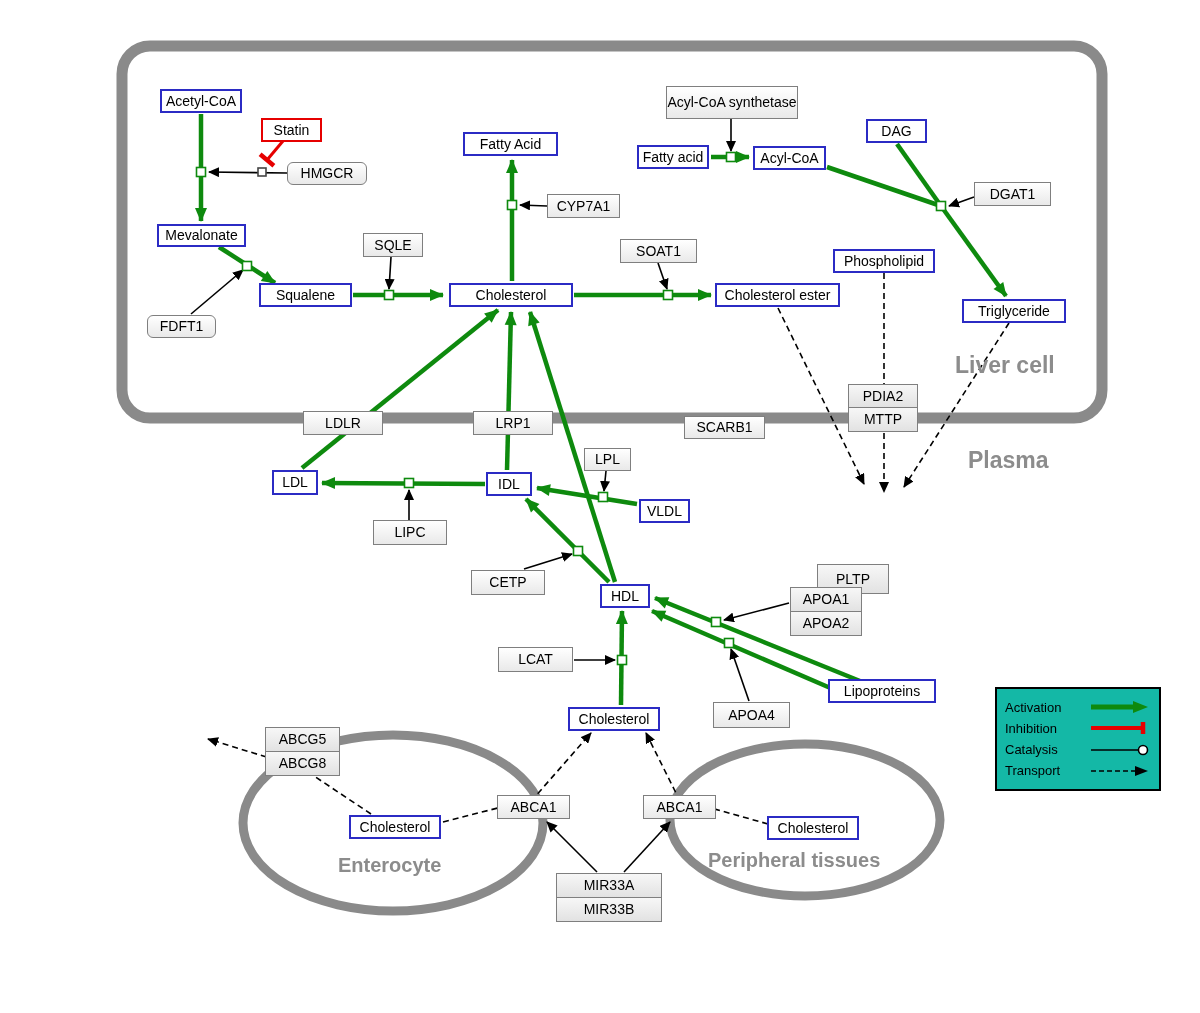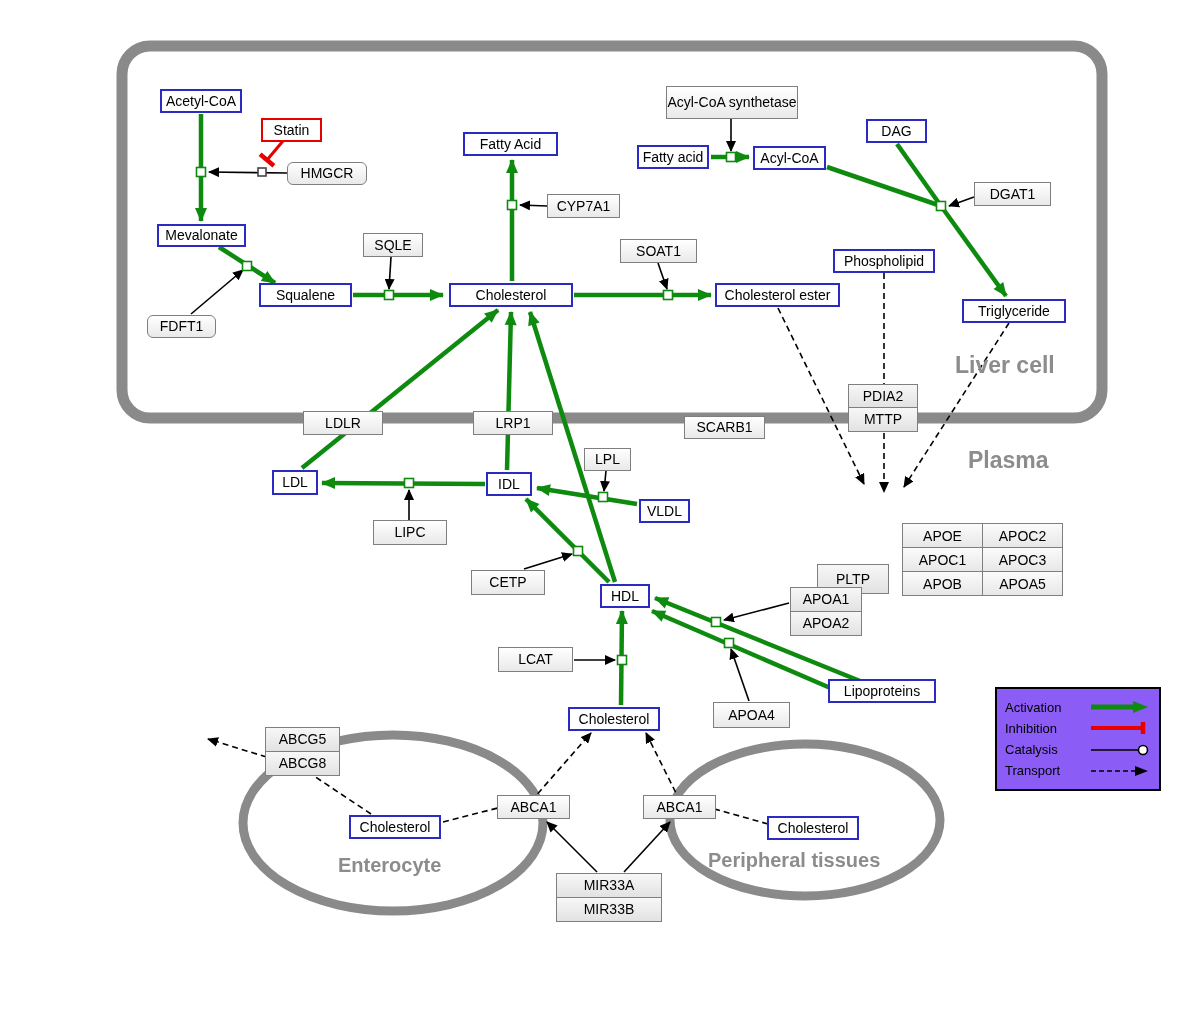--- a/index.html
+++ b/index.html
@@ -23,21 +23,21 @@
   .apo-table{
     position:absolute;z-index:2;display:grid;grid-template-columns:80px 80px;
   }
   .apo-table .cell{
     height:25px;box-sizing:border-box;border:1px solid #7f7f7f;margin-top:-1px;margin-left:-1px;
     display:flex;align-items:center;justify-content:center;font-size:14px;
     background:linear-gradient(180deg,#fbfbfb,#e7e7e7);cursor:pointer;
   }
   #legend{
     position:absolute;z-index:3;left:995px;top:687px;width:166px;height:104px;
-    border:2.5px solid #000;background:#8b5cf6;box-sizing:border-box;padding:8px 8px;
+    border:2.5px solid #000;background:#14b8a6;box-sizing:border-box;padding:8px 8px;
     display:flex;flex-direction:column;justify-content:space-between;
   }
   .legend-row{display:flex;align-items:center;justify-content:space-between;height:20px;}
   .legend-row .lab{font-size:13px;color:#000;}
 </style>
 </head>
 <body>
 
 <div id="canvas">
 
@@ -167,28 +167,20 @@
   <div class="node gene" style="left:471px;top:570px;width:74px;height:25px;">CETP</div>
   <div class="node met" style="left:600px;top:584px;width:50px;height:24px;">HDL</div>
   <div class="node gene" style="left:498px;top:647px;width:75px;height:25px;">LCAT</div>
   <div class="node stackcell" style="left:790px;top:564px;width:72px;height:30px;margin-left:27px;">PLTP</div>
   <div class="node stackcell" style="left:790px;top:587px;width:72px;height:25px;">APOA1</div>
   <div class="node stackcell" style="left:790px;top:611px;width:72px;height:25px;">APOA2</div>
   <div class="node gene" style="left:713px;top:702px;width:77px;height:26px;">APOA4</div>
   <div class="node met" style="left:828px;top:679px;width:108px;height:24px;">Lipoproteins</div>
   <div class="node met" style="left:568px;top:707px;width:92px;height:24px;">Cholesterol</div>
 
-  <div class="apo-table" style="left:903px;top:524px;">
-    <div class="cell">APOE</div>
-    <div class="cell">APOC2</div>
-    <div class="cell">APOC1</div>
-    <div class="cell">APOC3</div>
-    <div class="cell">APOB</div>
-    <div class="cell">APOA5</div>
-  </div>
 
   <div class="node stackcell" style="left:265px;top:727px;width:75px;height:25px;">ABCG5</div>
   <div class="node stackcell" style="left:265px;top:751px;width:75px;height:25px;">ABCG8</div>
   <div class="node met" style="left:349px;top:815px;width:92px;height:24px;">Cholesterol</div>
   <div class="node gene" style="left:497px;top:795px;width:73px;height:24px;">ABCA1</div>
   <div class="node gene" style="left:643px;top:795px;width:73px;height:24px;">ABCA1</div>
   <div class="node met" style="left:767px;top:816px;width:92px;height:24px;">Cholesterol</div>
   <div class="node stackcell" style="left:556px;top:873px;width:106px;height:25px;">MIR33A</div>
   <div class="node stackcell" style="left:556px;top:897px;width:106px;height:25px;">MIR33B</div>
 

